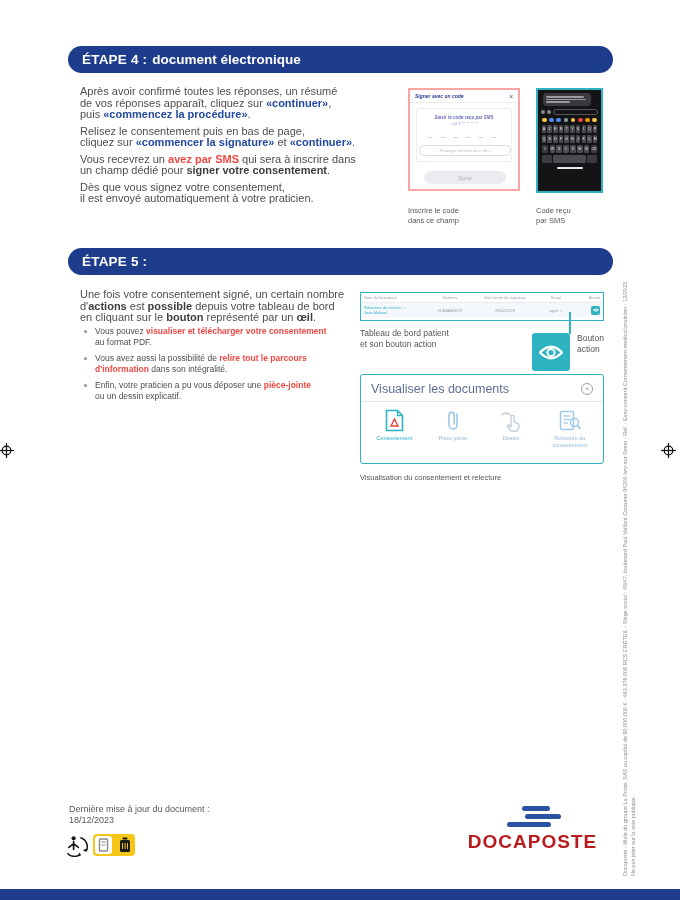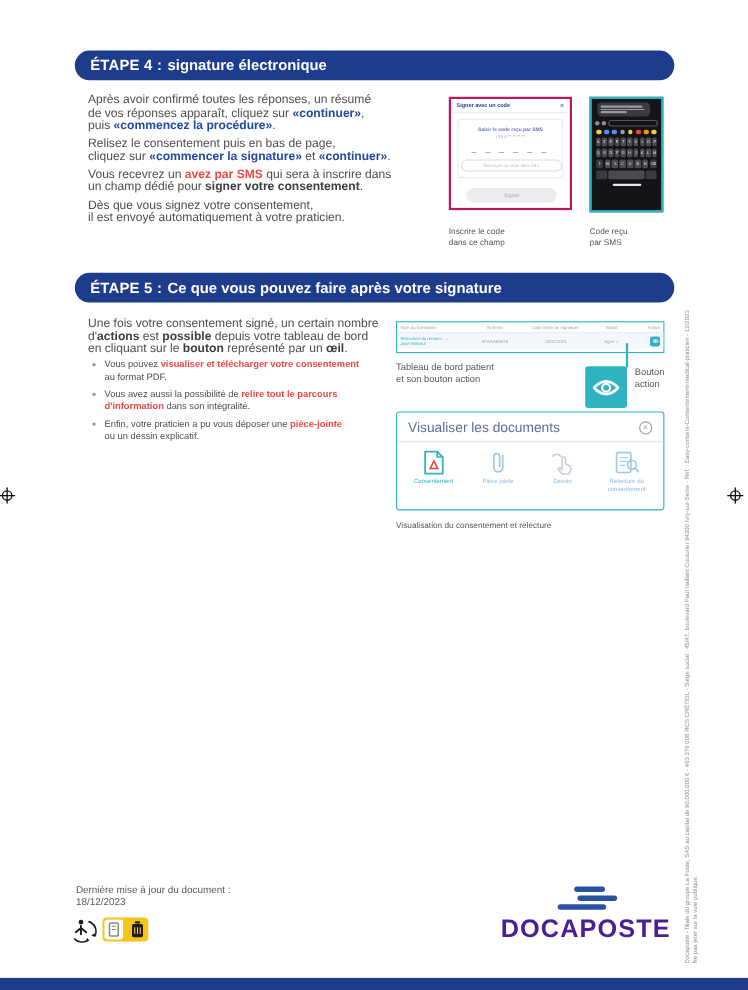--- a/index.html
+++ b/index.html
@@ -23,21 +23,21 @@
 
   .bullets { position:absolute; left:84px; top:326px; width:300px; }
   .bullet { display:flex; margin-bottom:6px; }
   .bullet .dot { width:3px; height:3px; border-radius:50%; background:#8a96a4; margin:4px 8px 0 0; flex:none; }
   .btext { white-space:pre-line; font-size:8.5px; line-height:10.5px; }
 
   .caption { position:absolute; white-space:pre-line; font-size:7.5px; line-height:9.5px; color:#56565a; }
 
   
   .dlg { position:absolute; left:408px; top:88px; width:112px; height:103px; background:#fff;
-         border:2px solid #be185d; }
+         border:2px solid #fca5a5;font-style:italic; }
   .dlg-head { height:13px; display:flex; align-items:center; padding:0 5px; border-bottom:1px solid #ededf2; }
   .dlg-title { font-size:5px; font-weight:bold; color:#2a3a8c; }
   .dlg-close { margin-left:auto; font-size:7px; color:#55555c; line-height:1; cursor:default; }
   .dlg-card { border:1px solid #ececf4; border-radius:3px; margin:5px 6px 0; padding:6px 2px 5px; text-align:center; }
   .dlg-sub   { font-size:4.5px; font-weight:bold; color:#6a6fb8; }
   .dlg-phone { font-size:4px; color:#9ba0d8; margin-top:1px; }
   .dlg-code  { font-size:8px; color:#6a6fb8; letter-spacing:3px; margin-top:4px; }
   .dlg-resend{ border:1px solid #dcdce4; border-radius:8px; width:92px; height:11px; margin:6px auto 0;
                font-size:4px; color:#b8b8c2; display:flex; align-items:center; justify-content:center; }
   .dlg-sign  { position:absolute; bottom:5px; left:14px; width:82px; height:13px; background:#ececf0;
@@ -88,35 +88,35 @@
   .doc-col { flex:1; text-align:center; }
   .doc-ic { height:24px; display:flex; align-items:flex-end; justify-content:center; }
   .doc-label { font-size:5.5px; line-height:6.5px; white-space:pre-line; margin-top:3px; color:#8fb9e0; }
   .doc-label.teal { color:#2fb3c2; }
 
   
   .update { position:absolute; left:69px; top:804px; font-size:9px; line-height:11px; color:#55585c; white-space:pre-line; }
   .ecoicons { position:absolute; left:65px; top:833px; display:flex; align-items:center; gap:5px; }
   .docaposte { position:absolute; left:455px; top:806px; width:155px; text-align:center; }
   .dp-bar { height:5px; border-radius:2.5px; background:#2a52a3; margin:0 auto 3px; }
-  .dp-name { font-size:23px; font-weight:800; letter-spacing:1px; color:#4c1d95; margin-top:4px; }
+  .dp-name { font-size:19px; font-weight:800; letter-spacing:1px; color:#b91c1c; margin-top:4px; }
 
   .vtext { position:absolute; transform-origin:0 0; transform:rotate(-90deg); white-space:nowrap;
            font-size:5.5px; color:#8e8e92; }
 
   .bottombar { position:absolute; left:0; bottom:0; width:680px; height:11px; background:#1e3c8c; }
 
   .crosshair { position:absolute; }
 </style>
 </head>
 <body>
 
 <div class="banner" style="top:46px">
   <span class="pre">ÉTAPE 4 :</span>
-  <span class="rest">signature électronique</span>
+  <span class="rest">document électronique</span>
 </div>
 
 <div class="abs" style="left:80px; top:86px; width:332px;">
   <p class="para"><span class="s-n">Après avoir confirmé toutes les réponses, un résumé
 de vos réponses apparaît, cliquez sur </span><span class="s-bb">«continuer»</span><span class="s-n">,
 puis </span><span class="s-bb">«commencez la procédure»</span><span class="s-n">.</span></p>
   <p class="para"><span class="s-n">Relisez le consentement puis en bas de page,
 cliquez sur </span><span class="s-bb">«commencer la signature»</span><span class="s-n"> et </span><span class="s-bb">«continuer»</span><span class="s-n">.</span></p>
   <p class="para"><span class="s-n">Vous recevrez un </span><span class="s-rb">avez par SMS</span><span class="s-n"> qui sera à inscrire dans
 un champ dédié pour </span><span class="s-b">signer votre consentement</span><span class="s-n">.</span></p>
@@ -203,21 +203,20 @@
   <div class="ph-home"></div>
 </div>
 
 <div class="caption" style="left:408px; top:206px;">Inscrire le code
 dans ce champ</div>
 <div class="caption" style="left:536px; top:206px;">Code reçu
 par SMS</div>
 
 <div class="banner" style="top:248px">
   <span class="pre">ÉTAPE 5 :</span>
-  <span class="rest">Ce que vous pouvez faire après votre signature</span>
 </div>
 
 <div class="abs" style="left:80px; top:289px; width:332px;">
   <p class="para"><span class="s-n">Une fois votre consentement signé, un certain nombre
 d'</span><span class="s-b">actions</span><span class="s-n"> est </span><span class="s-b">possible</span><span class="s-n"> depuis votre tableau de bord
 en cliquant sur le </span><span class="s-b">bouton</span><span class="s-n"> représenté par un </span><span class="s-b">œil</span><span class="s-n">.</span></p>
 </div>
 
 <div class="bullets">
   <div class="bullet">

